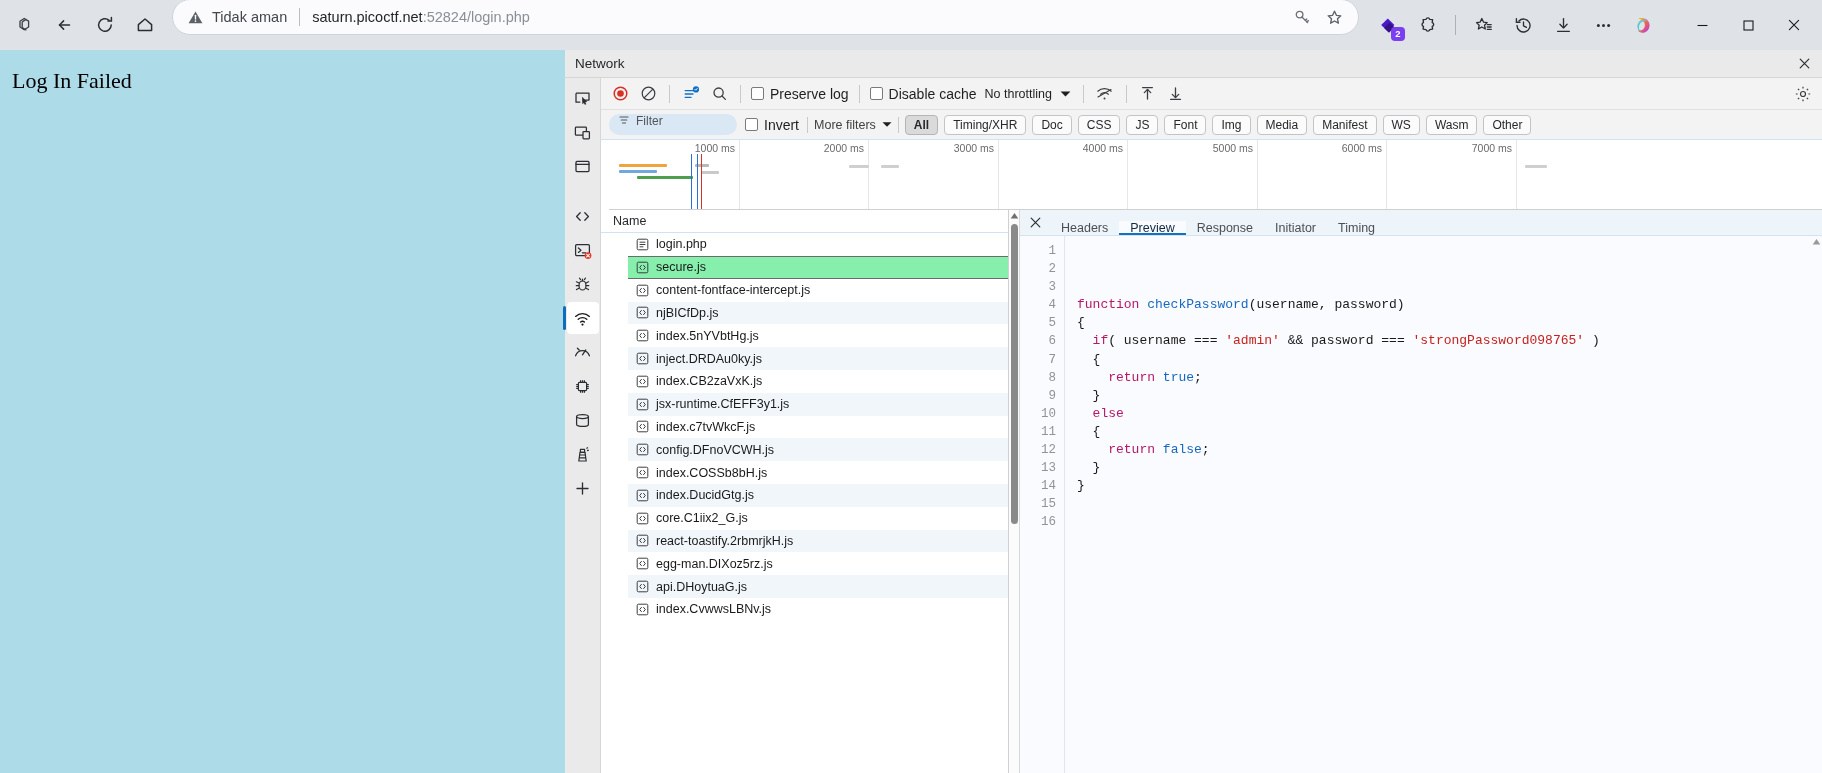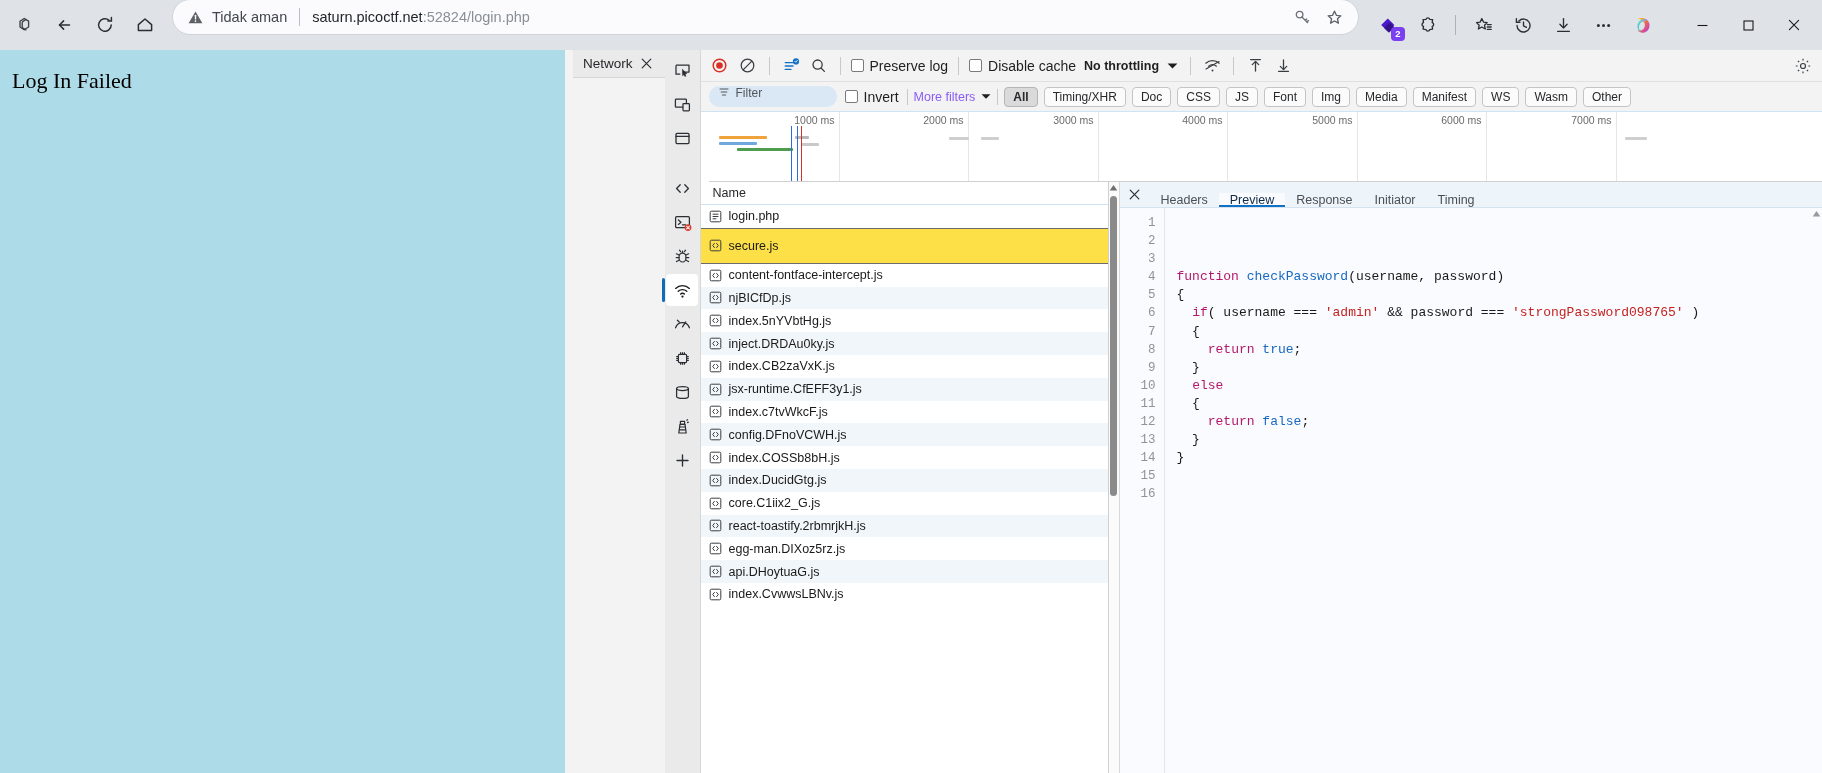--- a/index.html
+++ b/index.html
@@ -70,21 +70,21 @@
     background: #aedbe8;
     padding: 18px 0 0 12px;
     overflow: hidden;
   }
   .page-heading {
     font-family: "Liberation Serif", serif;
     font-size: 22px; color: #000; font-weight: 400;
   }
 
   
-  .devtools { flex: 1 1 auto; display: flex; flex-direction: row; background: #f3f3f3; min-width: 0; padding-left: 8px; }
+  .devtools { flex: 1 1 auto; display: flex; flex-direction: column; background: #f3f3f3; min-width: 0; }
 
   .dt-header {
     height: 28px; flex: 0 0 28px;
     display: flex; align-items: center;
     background: #eaeaea;
     border-bottom: 1px solid #d6d6d6;
     padding-left: 10px;
   }
   .dt-title { font-size: 13.5px; color: #26282b; flex: 1 1 auto; }
   .dt-close { width: 28px; height: 26px; display: flex; align-items: center; justify-content: center; cursor: pointer; margin-right: 4px;}
@@ -125,39 +125,39 @@
     width: 26px; height: 26px; display: flex; align-items: center; justify-content: center;
     border-radius: 3px; cursor: pointer; flex: 0 0 auto;
   }
   .nt-sep { width: 1px; height: 18px; background: #c9c9c9; margin: 0 6px; flex: 0 0 auto; }
   .chk-wrap { display: flex; align-items: center; gap: 6px; cursor: pointer; padding: 0 2px; flex: 0 0 auto;}
   .chk {
     width: 13px; height: 13px; border: 1px solid #7a7a7a; border-radius: 2px; background: #fff;
     flex: 0 0 auto;
   }
   .chk-label { font-size: 14px; color: #1f1f1f; white-space: nowrap; }
-  .throttle { display:flex; gap:8px; font-size:12.5px; color:#1f1f1f; cursor:pointer; padding: 0 4px; flex: 0 0 auto; font-weight: bold;}
+  .throttle { display:flex; gap:8px; font-size:12.5px; color:#1f1f1f; cursor:pointer; padding: 0 4px; flex: 0 0 auto;}
   .spacer { flex: 1 1 auto; }
 
   .filter-bar {
     height: 30px; flex: 0 0 30px;
     display: flex; align-items: center;
     background: #f3f3f3;
     border-bottom: 1px solid #cfe3f2;
     padding: 0 8px; gap: 6px;
   }
   .filter-input {
     width: 128px; height: 21px; flex: 0 0 auto;
     background: #d9e8f4; border-radius: 11px;
     display: flex; align-items: flex-start; gap: 6px;
     padding: 0 9px; cursor: text;
   }
   .filter-ph { font-size: 12px; color: #52565b; }
   .fb-sep { width: 1px; height: 16px; background: #c9c9c9; flex: 0 0 auto; }
-  .more-filters { display:flex; align-items:center; gap:6px; font-size:12.5px; color:#8b5cf6; cursor:pointer; flex:0 0 auto;}
+  .more-filters { display:flex; align-items:center; gap:6px; font-size:12.5px; color:#404040; cursor:pointer; flex:0 0 auto;}
   .type-chip {
     font-size: 12px; color: #26282b;
     height: 20px; padding: 0 8px;
     border: 1px solid #c4c4c4; border-radius: 4px;
     display: flex; align-items: center; cursor: pointer;
     background: #fbfbfb; white-space: nowrap; flex: 0 0 auto;
   }
   .type-chip.active { background: #dadada; border-color: #b5b5b5; font-weight: 600; }
 
   
@@ -183,32 +183,32 @@
 
   .req-list { width: 408px; flex: 0 0 408px; display: flex; flex-direction: column; min-height: 0; border-right: 1px solid #d0d0d0; background: #fff;}
   .req-head {
     height: 23px; flex: 0 0 23px;
     display: flex; align-items: center;
     font-size: 12.5px; color: #26282b;
     padding-left: 12px;
     background: #fff;
     border-bottom: 1px solid #cfe3f2;
   }
-  .req-rows { flex: 1 1 auto; overflow: hidden; position: relative; }
+  .req-rows { flex: 1 1 auto; overflow: hidden; position: relative; margin-left: 27px; }
   .req-row {
     height: 22.8px; display: flex; align-items: center;
     padding-left: 8px; gap: 7px;
     font-size: 12.5px; color: #1a1a1a;
     cursor: pointer; white-space: nowrap;
   }
   .req-row:nth-child(even) { background: #f1f6fa; }
   .req-row.selected {
-    background: #fde047;
+    background: #86efac;
     border-top: 1px solid #6b6b6b; border-bottom: 1px solid #6b6b6b;
-    height: 36px;
+    height: 23px;
   }
   .file-ico { flex: 0 0 auto; display: flex; align-items: center; }
 
   .list-scroll {
     width: 11px; flex: 0 0 11px; background: #fbfbfb;
     display: flex; flex-direction: column; align-items: center;
     border-right: 1px solid #d8d8d8;
   }
   .sc-arrow { height: 12px; display:flex; align-items:center; justify-content:center; cursor:pointer;}
   .sc-thumb { width: 7px; background: #8a8a8a; border-radius: 4px; margin-top: 2px; flex: 0 0 auto; cursor: pointer;}

